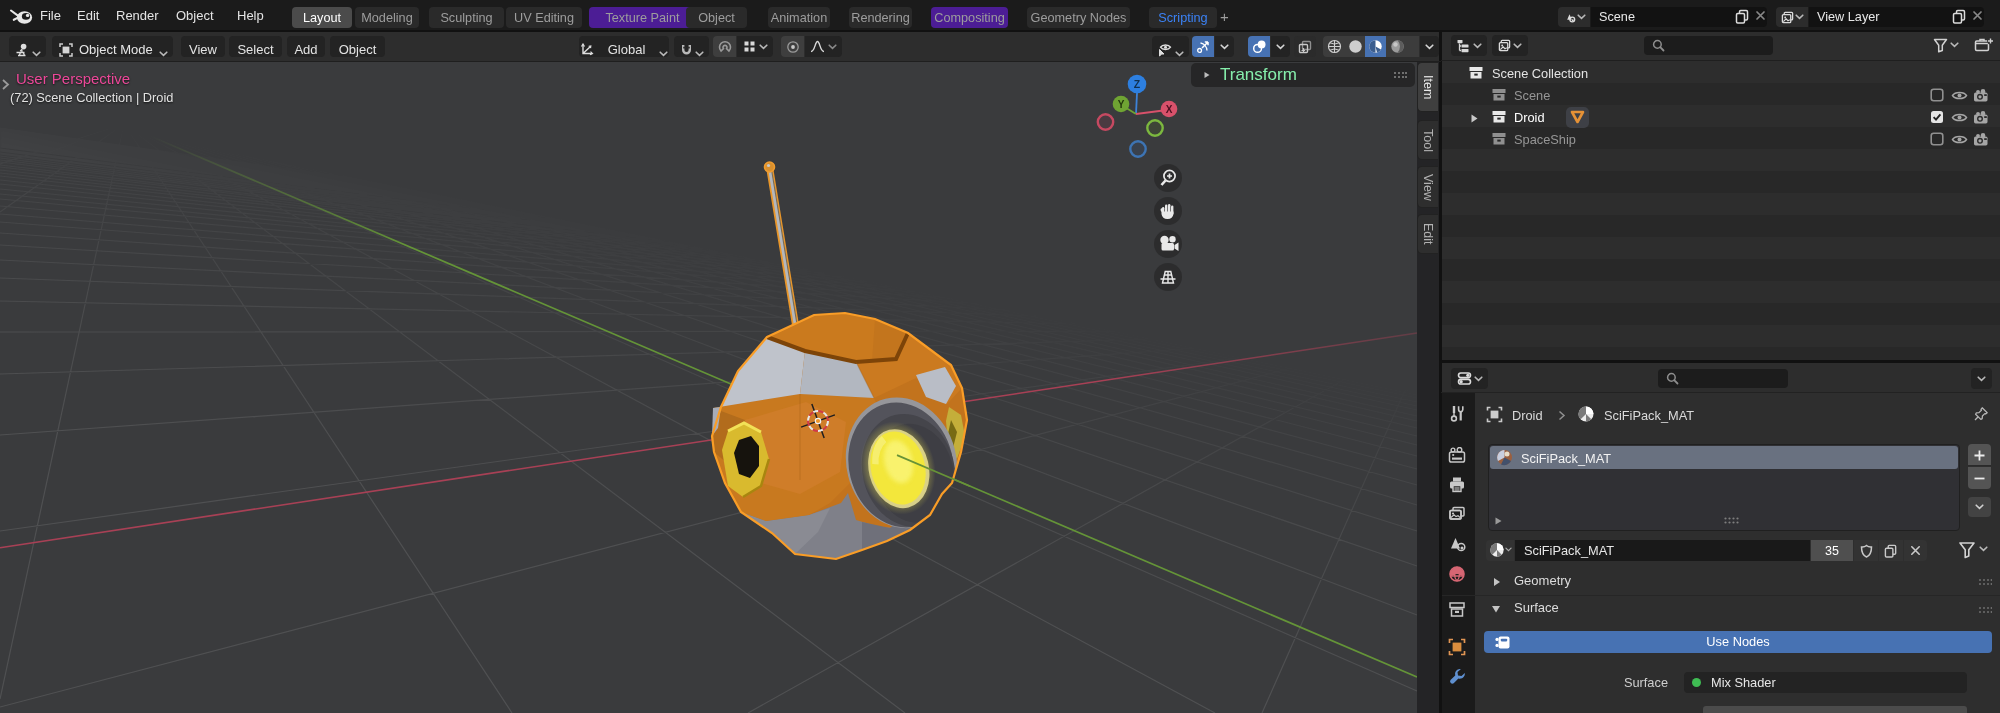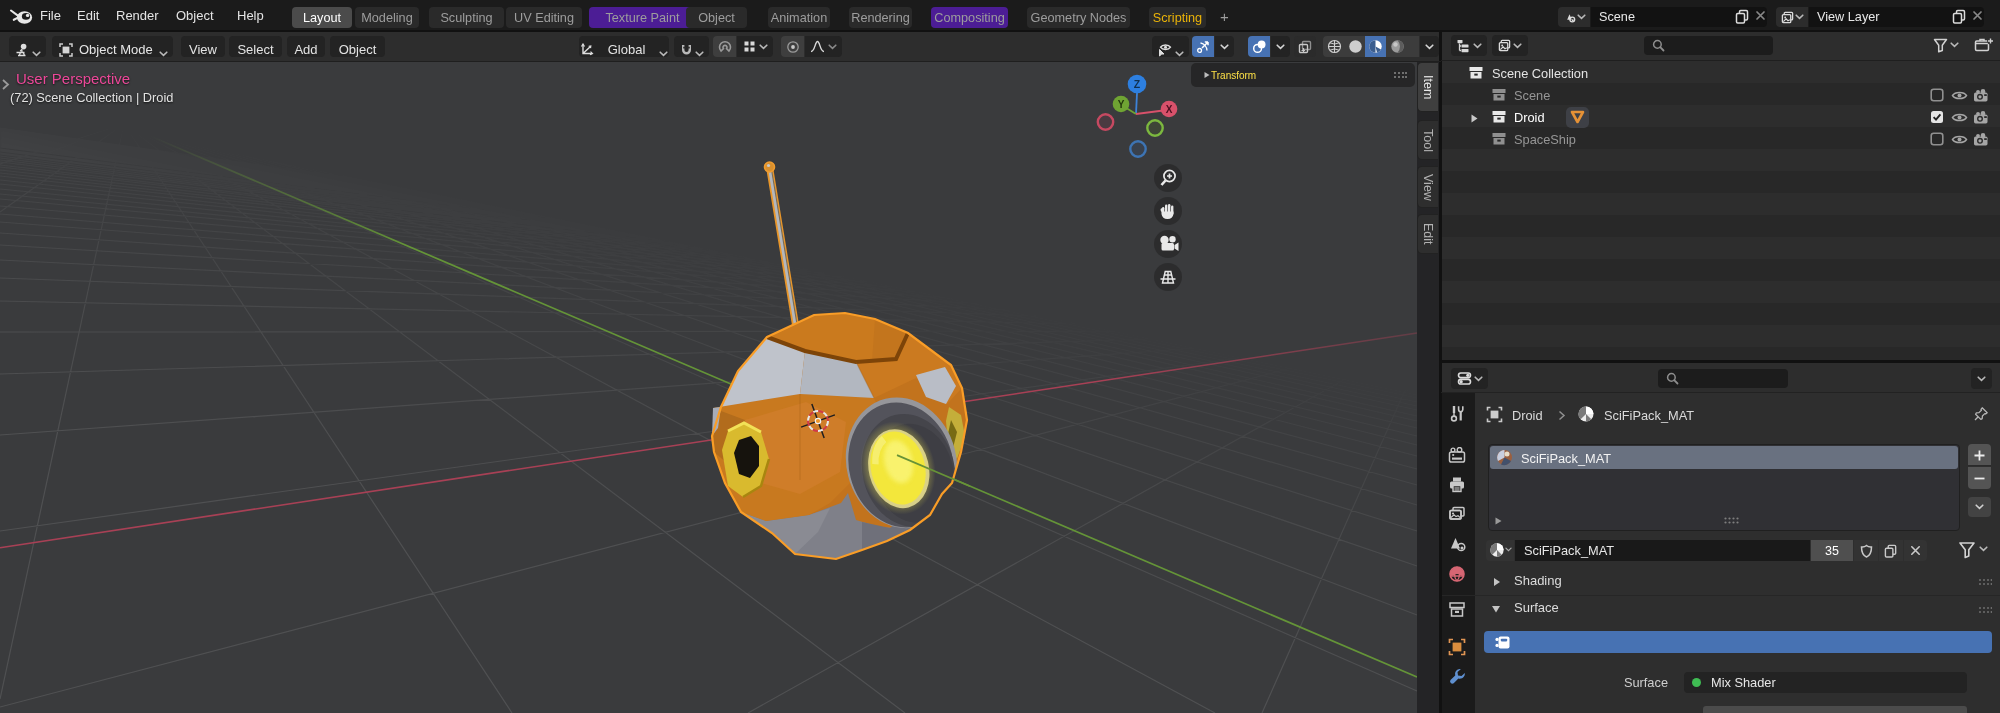--- a/index.html
+++ b/index.html
@@ -25,21 +25,21 @@
 <div class="abs" style="left:292px;top:7px;width:60px;height:21px;background:#4b4b4b;border-radius:4px;color:#ffffff;font-size:12.7px;display:flex;align-items:center;justify-content:center">Layout</div>
 <div class="abs" style="left:355px;top:7px;width:64px;height:21px;background:#2a2a2a;border-radius:4px;color:#9d9d9d;font-size:12.7px;display:flex;align-items:center;justify-content:center">Modeling</div>
 <div class="abs" style="left:429px;top:7px;width:75px;height:21px;background:#2a2a2a;border-radius:4px;color:#9d9d9d;font-size:12.7px;display:flex;align-items:center;justify-content:center">Sculpting</div>
 <div class="abs" style="left:506px;top:7px;width:76px;height:21px;background:#2a2a2a;border-radius:4px;color:#9d9d9d;font-size:12.7px;display:flex;align-items:center;justify-content:center">UV Editing</div>
 <div class="abs" style="left:589px;top:7px;width:107px;height:21px;background:#4c1d95;border-radius:4px;color:#9d9d9d;font-size:12.7px;display:flex;align-items:center;justify-content:center">Texture Paint</div>
 <div class="abs" style="left:686px;top:7px;width:61px;height:21px;background:#2a2a2a;border-radius:4px;color:#9d9d9d;font-size:12.7px;display:flex;align-items:center;justify-content:center">Object</div>
 <div class="abs" style="left:768px;top:7px;width:62px;height:21px;background:#2a2a2a;border-radius:4px;color:#9d9d9d;font-size:12.7px;display:flex;align-items:center;justify-content:center">Animation</div>
 <div class="abs" style="left:849px;top:7px;width:63px;height:21px;background:#2a2a2a;border-radius:4px;color:#9d9d9d;font-size:12.7px;display:flex;align-items:center;justify-content:center">Rendering</div>
 <div class="abs" style="left:931px;top:7px;width:77px;height:21px;background:#4c1d95;border-radius:4px;color:#9d9d9d;font-size:12.7px;display:flex;align-items:center;justify-content:center">Compositing</div>
 <div class="abs" style="left:1027px;top:7px;width:103px;height:21px;background:#2a2a2a;border-radius:4px;color:#9d9d9d;font-size:12.7px;display:flex;align-items:center;justify-content:center">Geometry Nodes</div>
-<div class="abs" style="left:1149px;top:7px;width:57px;height:21px;background:#2a2a2a;border-radius:4px;color:#eab308;font-size:12.7px;display:flex;align-items:center;justify-content:center">Scripting</div>
+<div class="abs" style="left:1149px;top:7px;width:68px;height:21px;background:#2a2a2a;border-radius:4px;color:#3b82f6;font-size:12.7px;display:flex;align-items:center;justify-content:center">Scripting</div>
 <div class="abs" style="left:1220px;top:8px;font-size:15px;color:#9d9d9d">+</div>
 <div class="abs" style="left:1558px;top:7px;width:32px;height:20px;background:#2c2c2c;border-radius:4px 0 0 4px;display:flex;align-items:center;justify-content:center;gap:1px">
       <svg width="13" height="13" viewBox="0 0 14 14">
         <path d="M4.5 9.5 L7 3.5 L9.5 9.5 Z" fill="#dcdcdc"></path>
         <circle cx="10" cy="9.2" r="2.6" fill="none" stroke="#dcdcdc" stroke-width="1.4"></circle>
         <circle cx="10.5" cy="10" r="1.1" fill="#dcdcdc"></circle>
       </svg>
       <svg width="9" height="6" viewBox="0 0 9 6">
         <path d="M1.2 1.2 L4.5 4.4 L7.8 1.2" stroke="#b9b9b9" stroke-width="1.6" fill="none" stroke-linecap="round"></path>
       </svg>
@@ -367,21 +367,21 @@
 </g>
 <g stroke="#e9e9e9" fill="none" stroke-width="1.4">
 <path d="M10.5 121 L13.2 109.5 H18.8 L21.5 121 Z"></path>
 <path d="M8.5 117 H23.5 M12 113 H20 M16 109.5 V121"></path>
 </g>
 </svg>
 <div class="abs" style="left:1191px;top:63px;width:224px;height:24px;background:rgba(37,37,37,0.92);border-radius:5px;display:flex;align-items:center">
       <svg style="margin-left:12px" width="8" height="10" viewBox="0 0 8 10">
         <path d="M1.5 2 L6.5 5 L1.5 8 Z" fill="#bdbdbd"></path>
       </svg>
-      <span style="font-size:10px;color:#fde047">Transform</span>
+      <span style="margin-left:9px;font-size:17px;color:#86efac">Transform</span>
       <svg style="margin-left:auto;margin-right:8px" width="14" height="8" viewBox="0 0 14 8">
         <g fill="#8a8a8a">
           <circle cx="2" cy="2" r="1"></circle>
           <circle cx="6" cy="2" r="1"></circle>
           <circle cx="10" cy="2" r="1"></circle>
           <circle cx="2" cy="6" r="1"></circle>
           <circle cx="6" cy="6" r="1"></circle>
           <circle cx="10" cy="6" r="1"></circle>
           <circle cx="13" cy="2" r="1"></circle>
           <circle cx="13" cy="6" r="1"></circle>
@@ -714,21 +714,21 @@
       <path d="M7 7.5 L13 7.5 M10 4.5 V10.5" stroke="#d2d2d2" stroke-width="0"></path>
     </svg>
 <div class="abs" style="left:1979px;top:546px">
       <svg width="9" height="6" viewBox="0 0 9 6">
         <path d="M1.2 1.2 L4.5 4.4 L7.8 1.2" stroke="#b9b9b9" stroke-width="1.6" fill="none" stroke-linecap="round"></path>
       </svg>
     </div>
 <svg class="abs" style="left:1492px;top:576px" width="10" height="12" viewBox="0 0 10 12">
       <path d="M2 2 L8 6 L2 10 Z" fill="#c4c4c4"></path>
     </svg>
-<div class="abs" style="left:1514px;top:573px;font-size:13px;color:#dcdcdc">Shading</div>
+<div class="abs" style="left:1514px;top:573px;font-size:13px;color:#dcdcdc">Geometry</div>
 <svg class="abs" style="left:1978px;top:578px" width="14" height="8" viewBox="0 0 14 8">
       <g fill="#6e6e6e">
         <circle cx="2" cy="2" r="1"></circle>
         <circle cx="6" cy="2" r="1"></circle>
         <circle cx="10" cy="2" r="1"></circle>
         <circle cx="2" cy="6" r="1"></circle>
         <circle cx="6" cy="6" r="1"></circle>
         <circle cx="10" cy="6" r="1"></circle>
         <circle cx="13.5" cy="2" r="1"></circle>
         <circle cx="13.5" cy="6" r="1"></circle>
@@ -751,20 +751,21 @@
         <circle cx="13.5" cy="6" r="1"></circle>
       </g>
     </svg>
 <div class="abs" style="left:1484px;top:631px;width:508px;height:22px;background:#4772b3;border-radius:4px"></div>
 <svg class="abs" style="left:1495px;top:636px" width="15" height="13" viewBox="0 0 15 13">
       <rect x="3.5" y="0.5" width="11" height="12" rx="2" fill="#fff"></rect>
       <rect x="5.8" y="2.8" width="6.4" height="2.6" rx="0.8" fill="#4772b3"></rect>
       <circle cx="2" cy="3.4" r="1.6" fill="#fff"></circle>
       <circle cx="2" cy="9.4" r="1.6" fill="#fff"></circle>
     </svg>
+<div class="abs" style="left:1484px;top:634px;width:508px;text-align:center;font-size:12.8px;color:#fff">Use Nodes</div>
 <div class="abs" style="left:1584px;top:675px;width:84px;text-align:right;font-size:12.8px;color:#cfcfcf">Surface</div>
 <div class="abs" style="left:1684px;top:672px;width:283px;height:21px;background:#232323;border-radius:4px"></div>
 <div class="abs" style="left:1692px;top:678px;width:9px;height:9px;border-radius:50%;background:#3fbc53"></div>
 <div class="abs" style="left:1711px;top:675px;font-size:12.8px;color:#e6e6e6">Mix Shader</div>
 <div class="abs" style="left:1703px;top:706px;width:264px;height:7px;background:#4b4b4b;border-radius:3px 3px 0 0"></div>
 <div class="abs" style="left:0;top:30px;width:2000px;height:2px;background:#111111"></div>
 <div class="abs" style="left:1439px;top:31px;width:3px;height:682px;background:#111111"></div>
 <div class="abs" style="left:1441px;top:360px;width:559px;height:3px;background:#111111"></div>
 <div class="abs" style="left:0;top:61px;width:1441px;height:1px;background:#1f1f1f"></div>
 <div class="abs" style="left:1441px;top:60px;width:559px;height:1px;background:#1f1f1f"></div>

